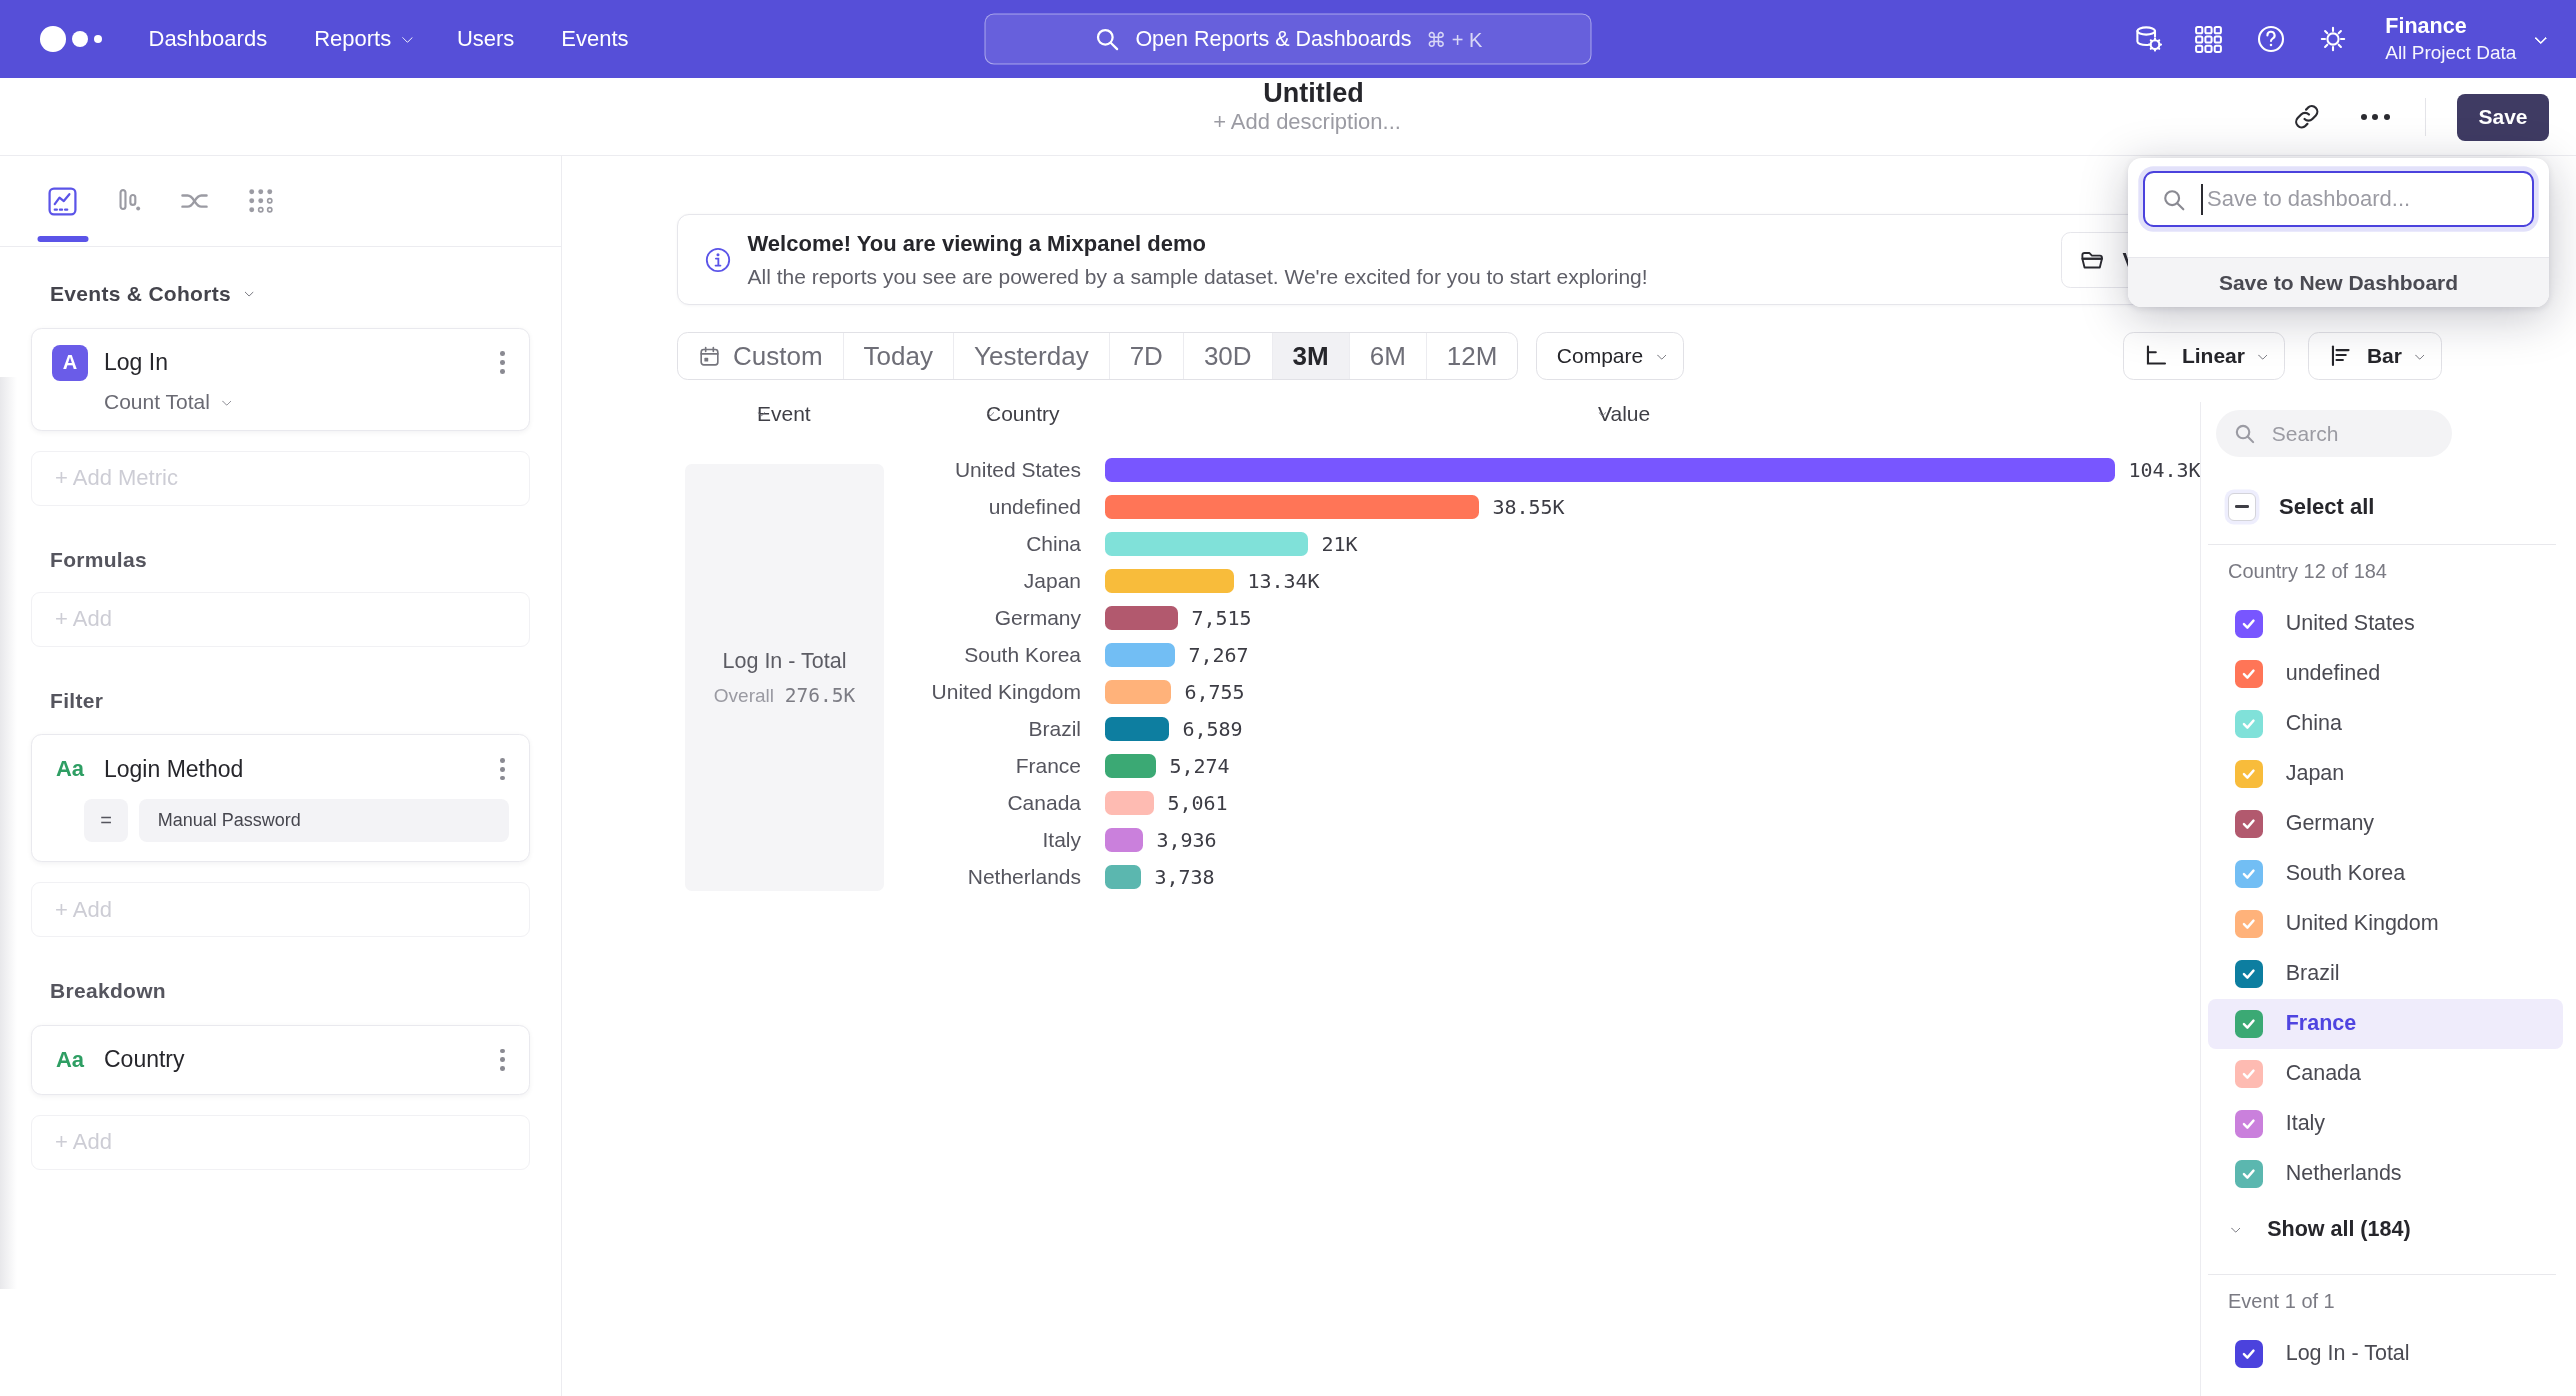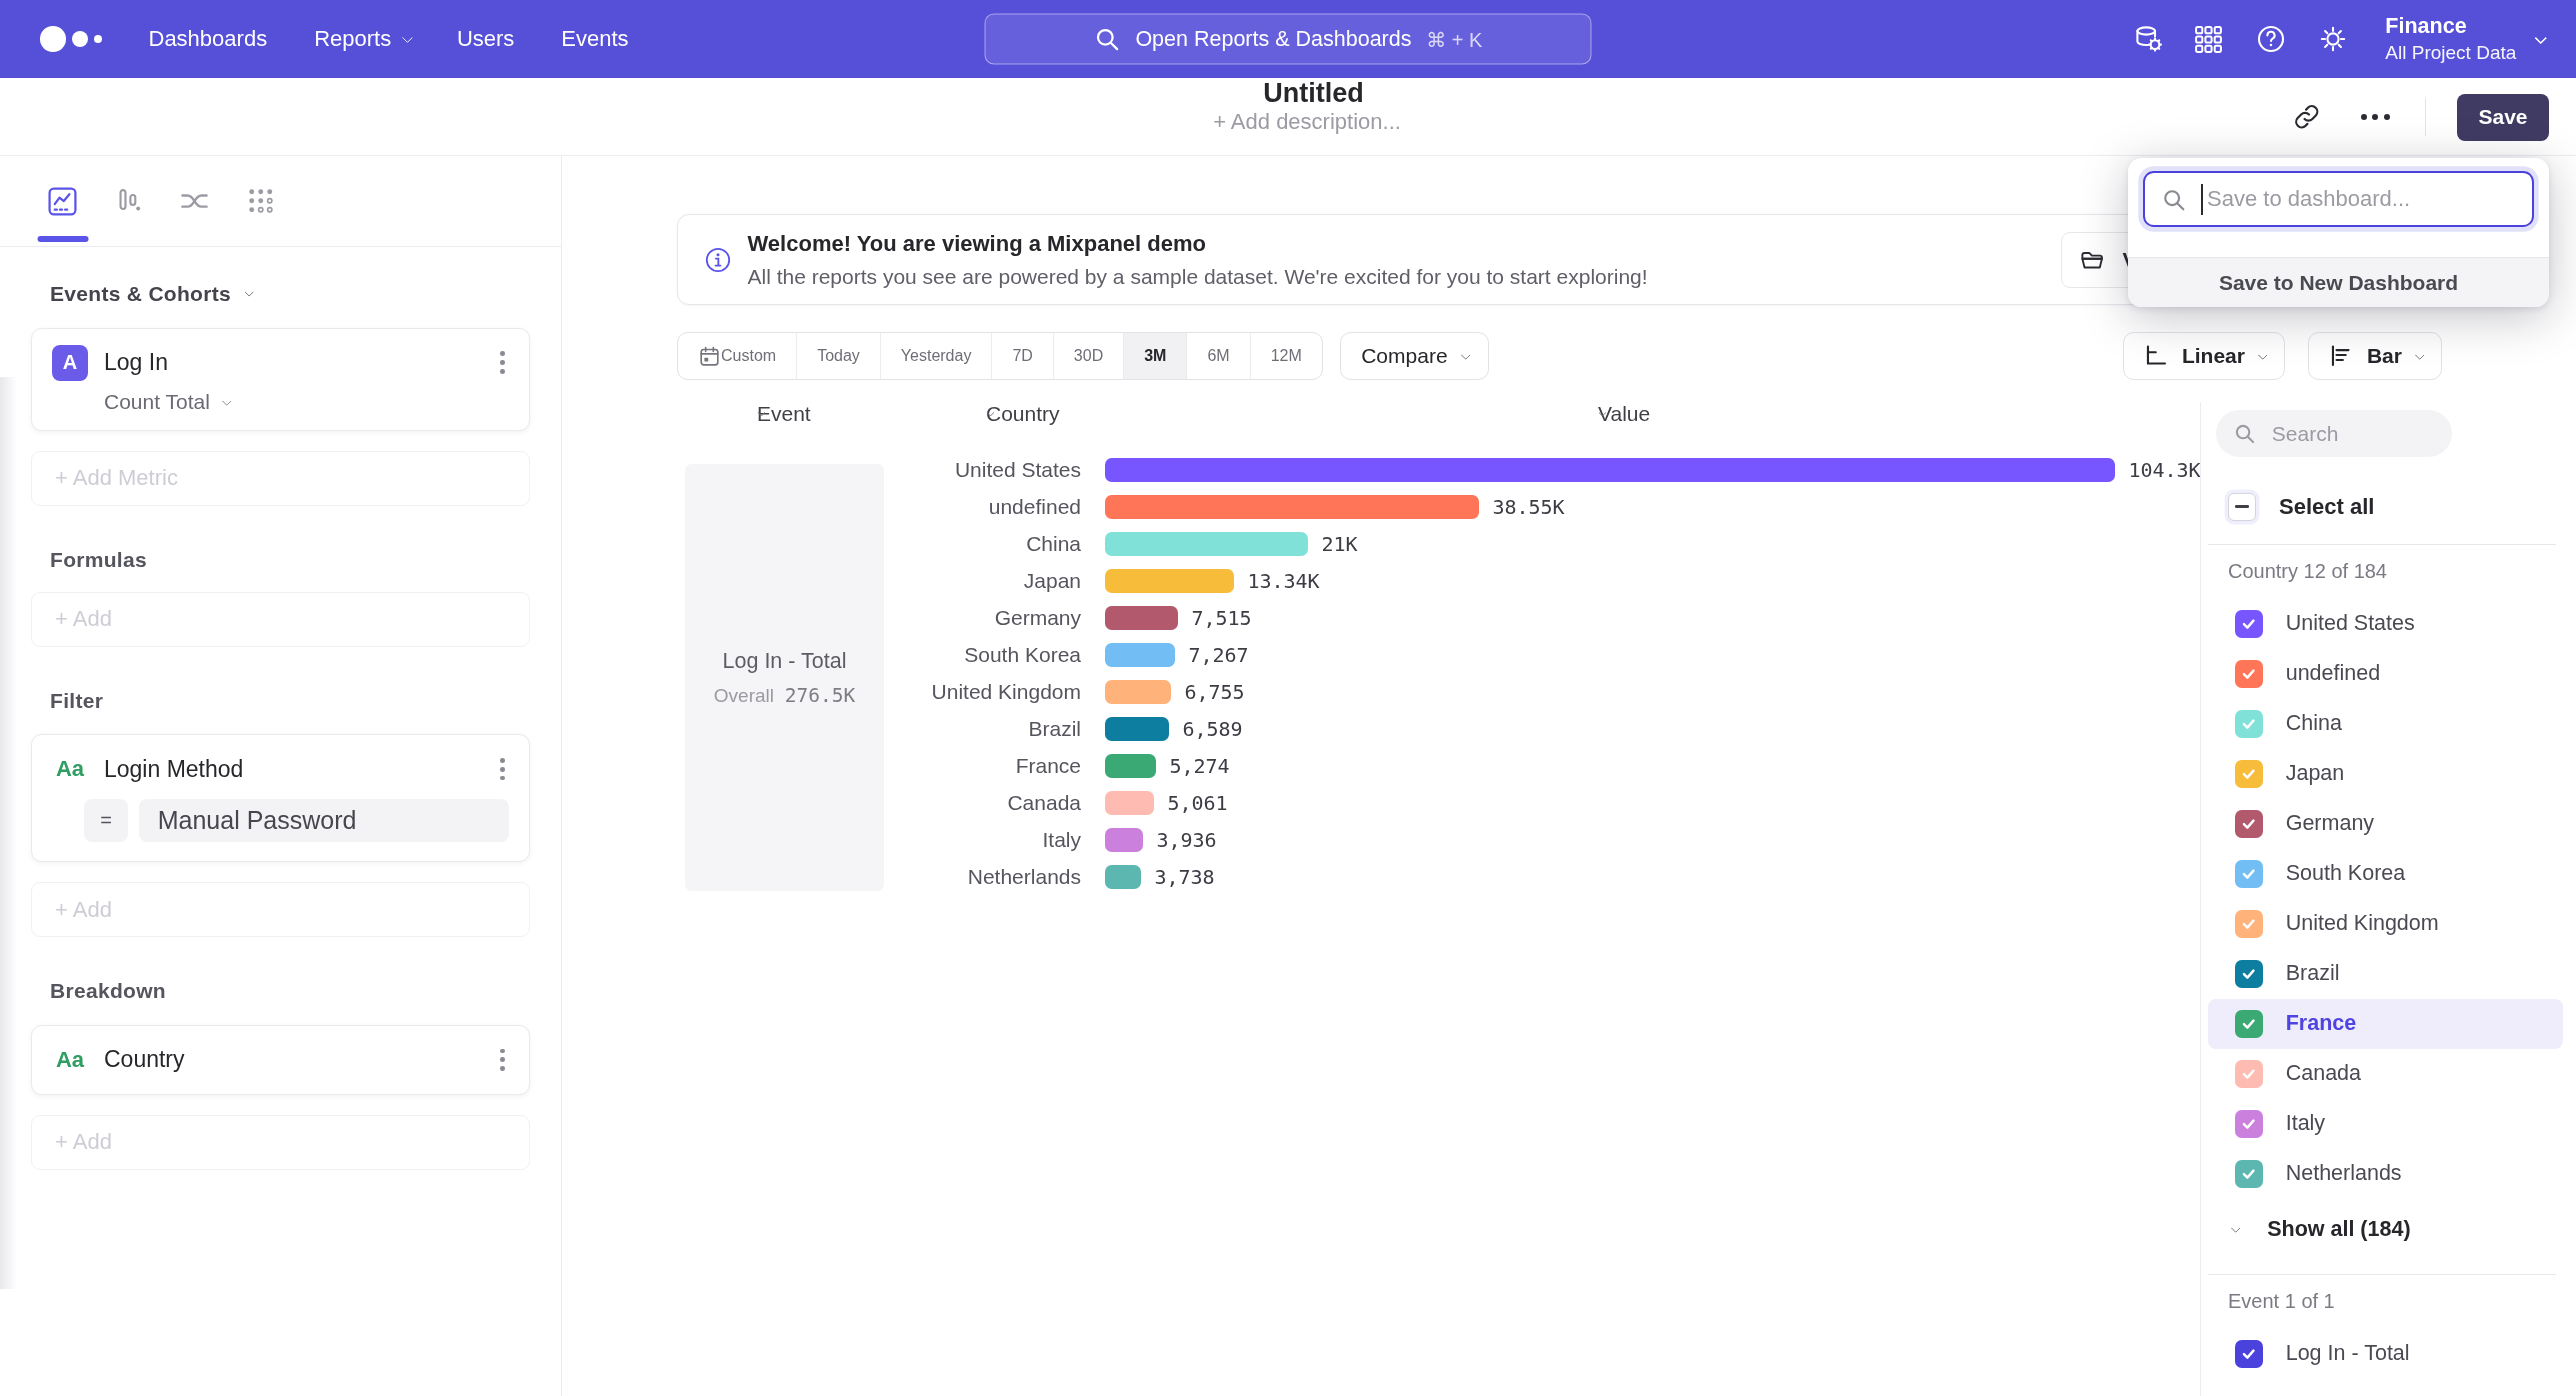--- a/index.html
+++ b/index.html
@@ -60,34 +60,34 @@
   .badge-a { width:36px; height:36px; border-radius:8px; background:#6a5ce8; color:#fff; font-size:20px; font-weight:600; display:flex; align-items:center; justify-content:center; }
   .badge-aa { width:36px; height:36px; display:flex; align-items:center; justify-content:center; color:#2e9e63; font-size:22px; font-weight:700; }
   .card-name { font-size:23px; font-weight:500; color:#26262b; margin-left:16px; flex:1; }
   .kebab { display:flex; flex-direction:column; gap:4px; padding:4px; cursor:pointer; }
   .kebab i { width:4.7px; height:4.7px; border-radius:50%; background:#8a8a92; }
   .agg-row { margin-left:52px; margin-top:9.4px; display:flex; align-items:center; gap:12px; font-size:21px; color:#6a6a73; cursor:pointer; }
   .agg-row .chev { width:6.7px; height:6.7px; border-width:1.7px; color:#8a8a92; }
   .filter-vals { display:flex; gap:10.7px; margin:12px 0 2.7px 32px; }
   .chip { background:#f3f3f6; border-radius:8px; display:flex; align-items:center; }
   .chip.eq { width:44px; height:43px; justify-content:center; font-size:20px; color:#55555e; }
-  .chip.val { flex:1; height:43px; padding-left:19px; font-size:25px; color:#46464e; }
+  .chip.val { flex:1; height:43px; padding-left:19px; font-size:18px; color:#46464e; }
   .ghost { border:1.3px solid #f1f1f4; border-radius:9px; height:55px; display:flex; align-items:center; padding-left:23px; font-size:22px; color:#cdcdd5; margin-top:20px; cursor:pointer; }
 
   
   .banner { position:absolute; left:115px; top:58px; width:1517px; height:91px; border:0.7px solid #e6e6eb; border-radius:12px; box-shadow:0 0.7px 2.7px rgba(20,20,40,.04); background:#fff; display:flex; align-items:center; padding:0 25.5px; }
   .banner-text { margin-left:16px; }
   .banner-title { font-size:22px; font-weight:700; color:#26262b; }
   .banner-sub { font-size:21px; color:#5f5f68; margin-top:8px; }
   .banner-action { position:absolute; left:1383px; top:17.4px; height:56px; width:127px; border:0.7px solid #e6e6eb; border-radius:9.4px; background:#fff; display:flex; align-items:center; gap:16px; padding-left:17.4px; font-size:21px; font-weight:600; color:#2b2b31; cursor:pointer; }
 
   
   .toolbar { position:absolute; left:115px; top:176px; height:48px; display:flex; align-items:center; }
   .seg-group { display:flex; height:48px; border:0.7px solid #e1e1e6; border-radius:10.7px; overflow:hidden; background:#fff; }
-  .seg { display:flex; align-items:center; padding:0 20px; font-size:16px; color:#6e6e77; border-left:0.7px solid #ececf0; cursor:pointer; white-space:nowrap; }
+  .seg { display:flex; align-items:center; gap:12px; padding:0 20px; font-size:26px; color:#6e6e77; border-left:0.7px solid #ececf0; cursor:pointer; white-space:nowrap; }
   .seg:first-child { border-left:none; }
   .seg.active { background:#f1f1f4; color:#26262b; font-weight:600; }
   .compare-btn { margin-left:17.4px; height:48px; border:0.7px solid #e1e1e6; border-radius:10.7px; background:#fff; display:flex; align-items:center; gap:13.4px; padding:0 20px; font-size:21px; font-weight:500; color:#26262b; cursor:pointer; }
   .compare-btn .chev, .ctrl-btn .chev { width:6.7px; height:6.7px; border-width:1.7px; color:#75757d; }
   .chart-ctrls { position:absolute; right:134px; top:176px; display:flex; gap:23px; }
   .ctrl-btn { height:48px; border:0.7px solid #e1e1e6; border-radius:10.7px; background:#fff; display:flex; align-items:center; gap:13.4px; padding:0 19px; font-size:21px; font-weight:600; color:#26262b; cursor:pointer; }
 
   
   .chart-head { position:absolute; left:0; top:258px; width:1644px; height:31px; }
   .chart-head span { position:absolute; display:flex; align-items:center; gap:9.4px; font-size:21px; font-weight:500; color:#3f3f46; cursor:pointer; }

